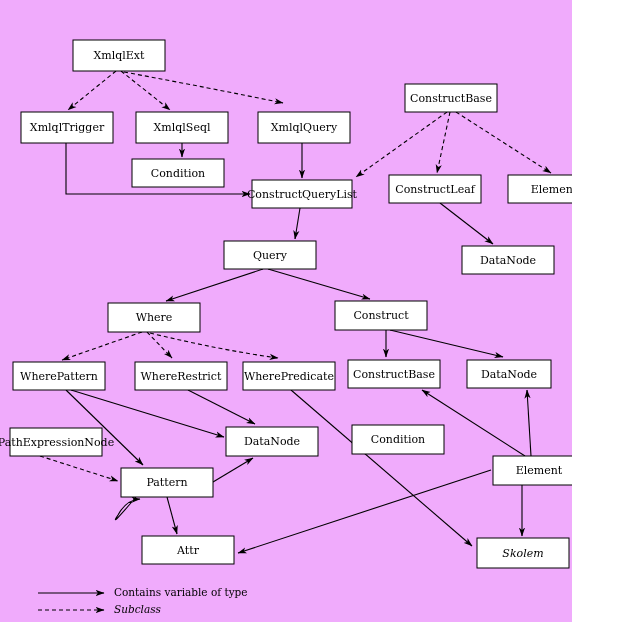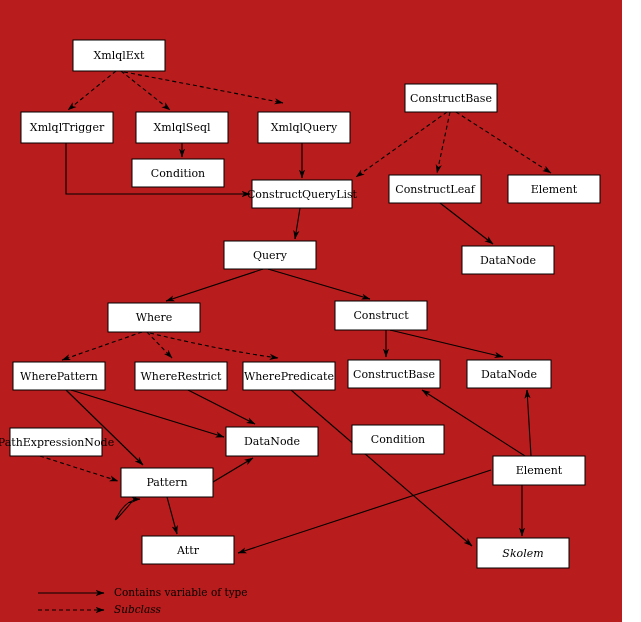--- a/index.html
+++ b/index.html
@@ -2,23 +2,23 @@
 <html><head>
 <meta charset="utf-8">
 <style>
   html, body {
     margin: 0;
     padding: 0;
     background: #ffffff;
   }
   #diagram-root {
     position: relative;
-    width: 622px;
+    width: 572px;
     height: 622px;
-    background: #b91c1c;
+    background: #f0abfc;
     font-family: "DejaVu Serif", serif;
     overflow: hidden;
   }
   svg#diagram-svg {
     position: absolute;
     left: 0;
     top: 0;
     width: 641px;
     height: 622px;
   }

